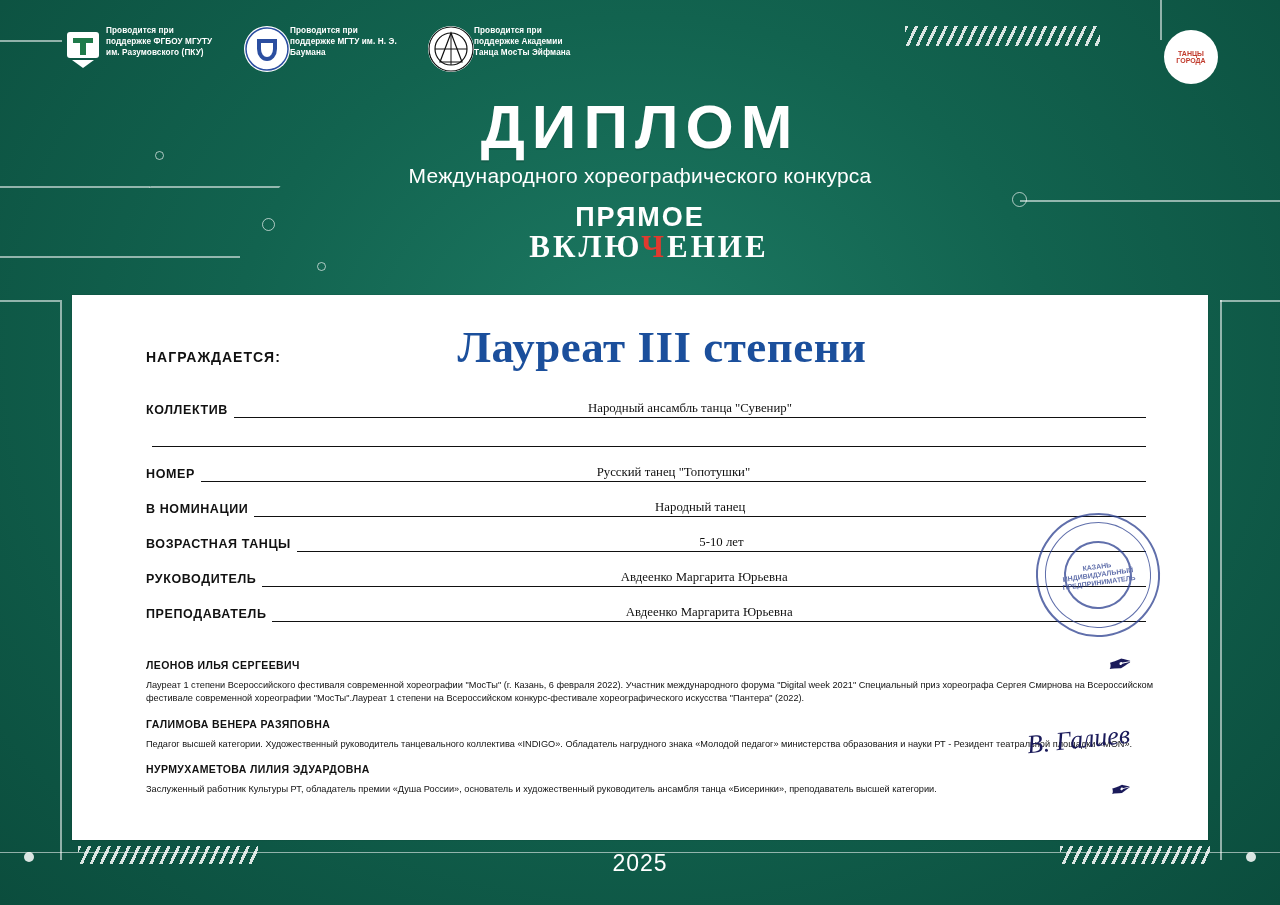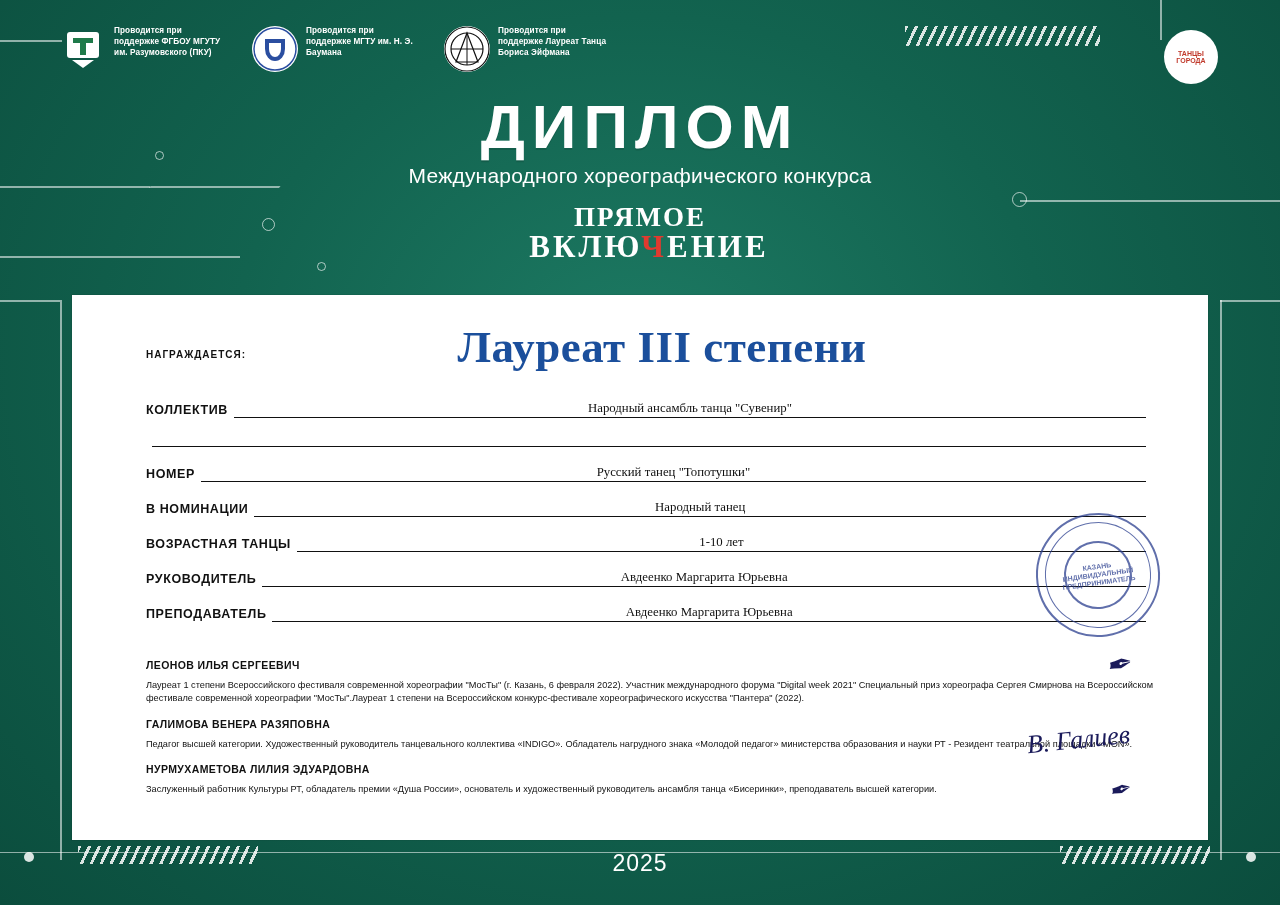--- a/index.html
+++ b/index.html
@@ -23,21 +23,21 @@
   .vline { position:absolute; width:1.5px; background:rgba(255,255,255,0.55); }
   .dot { position:absolute; border:1.5px solid rgba(255,255,255,0.65); border-radius:50%; }
   .dotf { position:absolute; background:rgba(255,255,255,0.85); border-radius:50%; }
   .hatch {
     position:absolute;
     background:repeating-linear-gradient(115deg, rgba(255,255,255,0.85) 0 3px, rgba(255,255,255,0) 3px 9px);
   }
 
   
   .logos { position:absolute; top:26px; left:60px; display:flex; gap:26px; align-items:flex-start; z-index:6; }
-  .logo-group { display:flex; gap:8px; align-items:flex-start; }
+  .logo-group { display:flex; align-items:flex-start; }
   .logo-mark {
     width:46px; height:46px; border-radius:50%;
     background:#fff; display:flex; align-items:center; justify-content:center;
     flex:0 0 auto;
     overflow:hidden;
   }
   .logo-mark.sq { border-radius:6px; background:transparent; }
   .logo-txt { color:#fff; font-size:8.2px; line-height:1.32; letter-spacing:.1px; max-width:112px; font-weight:bold; }
   .badge-right {
     position:absolute; top:30px; right:62px; width:54px; height:54px; border-radius:50%;
@@ -49,42 +49,42 @@
   .title-wrap { position:absolute; top:96px; left:0; right:0; text-align:center; z-index:5; }
   .diplom {
     font-family:"Liberation Sans", sans-serif;
     font-weight:bold; font-size:62px; letter-spacing:7px; color:#ffffff;
     line-height:1; text-shadow:0 2px 0 rgba(0,0,0,.12);
   }
   .subtitle { margin-top:6px; font-size:21px; color:#ffffff; letter-spacing:.2px; }
   .logo2 { margin-top:14px; display:inline-block; text-align:center; }
   .logo2 .l1 {
     font-size:27px; font-weight:bold; color:#fff; letter-spacing:2px;
-    font-family:Liberation Serif, serif;
+    font-family:Liberation Sans, sans-serif;
   }
   .logo2 .l2 {
     font-size:31px; font-weight:bold; color:#fff; letter-spacing:3px;
     font-family:"Liberation Serif", serif; margin-top:-4px;margin-left:18px;
   }
   .logo2 .hl { color:#e03a2f; }
 
   
   .paper {
     position:absolute; left:72px; top:295px; width:1136px; height:545px;
     background:#ffffff; z-index:4;
     box-shadow:0 0 0 1px rgba(0,0,0,.05);
   }
   .laureat {
     text-align:center; margin-top:26px;
     font-family:"Liberation Serif", serif;
     font-size:45px; font-weight:bold; color:#1b4f9c; letter-spacing:.5px;margin-left:44px;
   }
   .awarded {
     position:absolute; left:74px; top:54px;
-    font-size:10px; font-weight:bold; letter-spacing:1px; color:#111;
+    font-size:14px; font-weight:bold; letter-spacing:1px; color:#111;
   }
 
   .fields { position:absolute; left:74px; right:62px; top:106px; }
   .frow { display:flex; align-items:flex-end; margin-bottom:18px; position:relative; }
   .flabel { font-size:12.5px; font-weight:bold; letter-spacing:.6px; color:#111; white-space:nowrap; padding-bottom:1px; }
   .fline { flex:1; position:relative; border-bottom:1px solid #111; margin-left:6px; height:17px; }
   .fval {
     position:absolute; left:0; right:0; bottom:1px; text-align:center;
     font-family:"Liberation Serif", serif; font-size:12.8px; color:#111;
   }
@@ -177,21 +177,21 @@
     </div>
     <div class="logo-group">
       <div class="logo-mark">
         <svg width="46" height="46" viewBox="0 0 46 46">
             <circle cx="23" cy="23" r="22" fill="#fff" stroke="#111" stroke-width="1.2"></circle>
             <circle cx="23" cy="23" r="16" fill="none" stroke="#111" stroke-width="1.2"></circle>
             <path d="M23 7 L34 36 L12 36 Z" fill="none" stroke="#111" stroke-width="1.2"></path>
             <path d="M7 23h32M23 7v32" stroke="#111" stroke-width="1"></path>
           </svg>
       </div>
-      <div class="logo-txt">Проводится при поддержке Лауреат Танца Бориса Эйфмана</div>
+      <div class="logo-txt">Проводится при поддержке Академии Танца МосТы Эйфмана</div>
     </div>
   </div>
 
   <div class="badge-right">
     <div class="badge-inner">ТАНЦЫ ГОРОДА</div>
   </div>
 
   <div class="title-wrap">
     <div class="diplom">ДИПЛОМ</div>
     <div class="subtitle">Международного хореографического конкурса</div>
@@ -226,21 +226,21 @@
       </div>
       <div class="frow">
         <div class="flabel">В НОМИНАЦИИ</div>
         <div class="fline">
           <div class="fval">Народный танец</div>
         </div>
       </div>
       <div class="frow">
         <div class="flabel">ВОЗРАСТНАЯ ТАНЦЫ</div>
         <div class="fline">
-          <div class="fval">1-10 лет</div>
+          <div class="fval">5-10 лет</div>
         </div>
       </div>
       <div class="frow">
         <div class="flabel">РУКОВОДИТЕЛЬ</div>
         <div class="fline">
           <div class="fval">Авдеенко Маргарита Юрьевна</div>
         </div>
       </div>
       <div class="frow">
         <div class="flabel">ПРЕПОДАВАТЕЛЬ</div>

